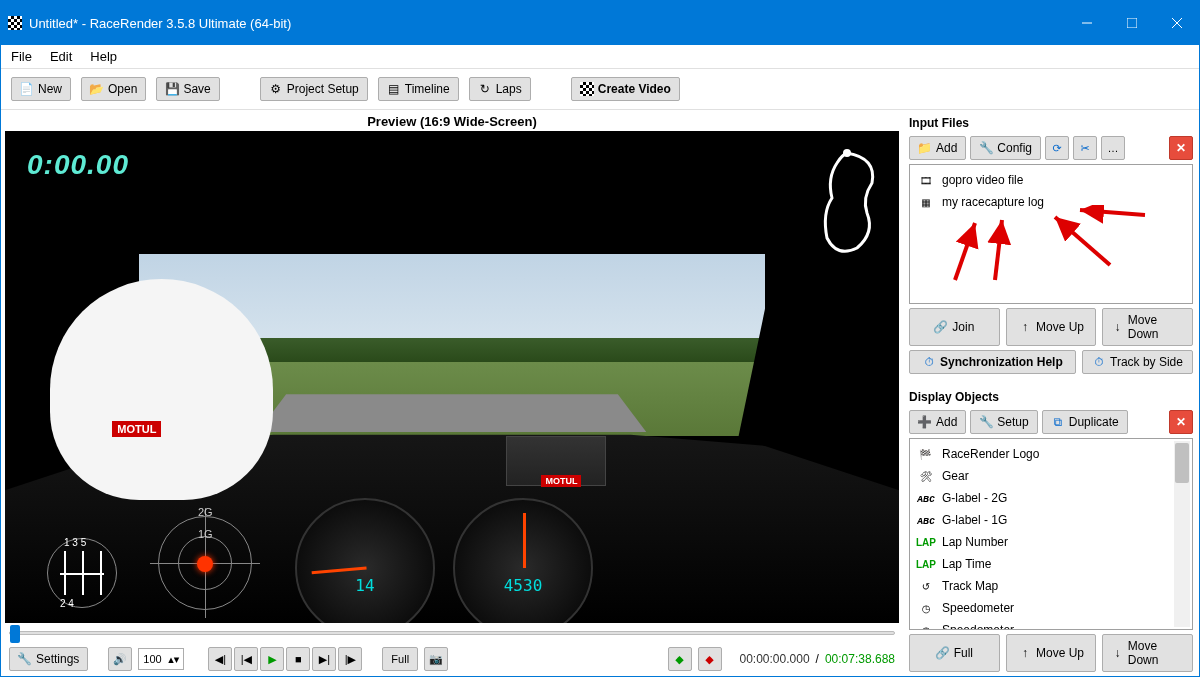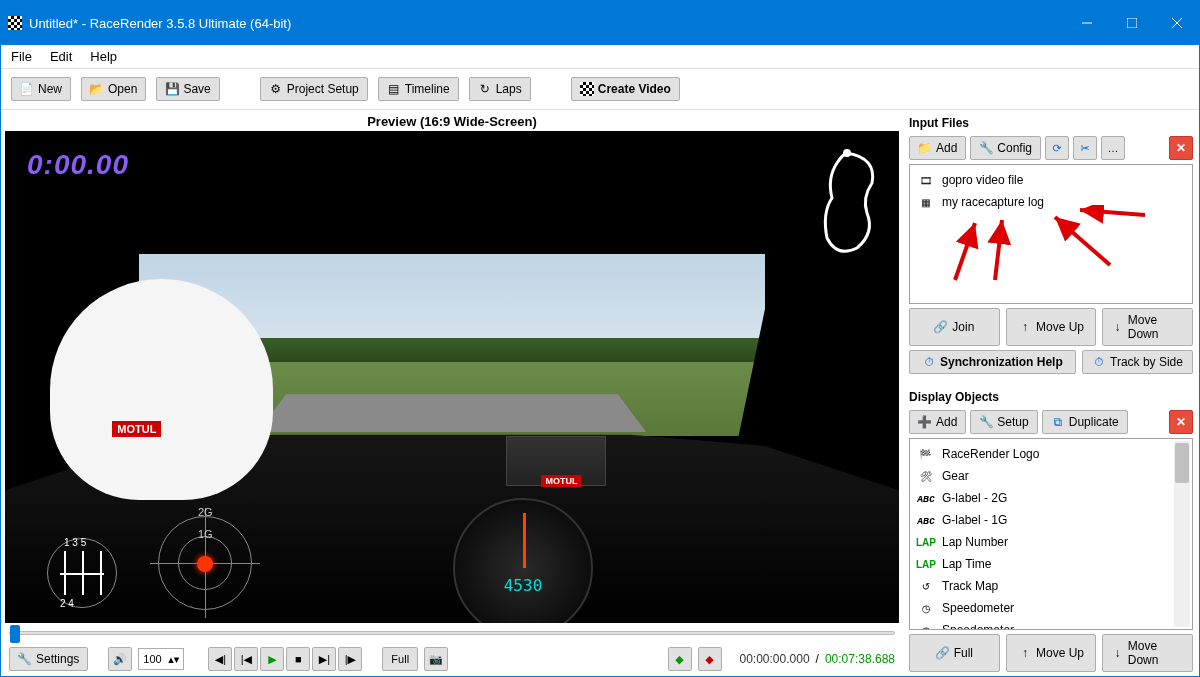--- a/index.html
+++ b/index.html
@@ -27,21 +27,21 @@
 .dashboard { position: absolute; left: 0; right: 0; bottom: 0; height: 45%; background: linear-gradient(#1a1a1a, #000); clip-path: polygon(0 40%, 15% 20%, 30% 15%, 70% 15%, 85% 20%, 100% 40%, 100% 100%, 0 100%); }
 .roof { position: absolute; left: 0; right: 0; top: 0; height: 25%; background: #000; clip-path: polygon(0 0, 100% 0, 92% 100%, 8% 100%); }
 .pillar-l { position: absolute; left: 0; top: 10%; width: 20%; height: 70%; background: #000; clip-path: polygon(0 0, 60% 0, 100% 100%, 0 100%); }
 .pillar-r { position: absolute; right: 0; top: 10%; width: 20%; height: 70%; background: #000; clip-path: polygon(40% 0, 100% 0, 100% 100%, 0 100%); }
 .helmet { position: absolute; left: 5%; top: 30%; width: 25%; height: 45%; background: #f5f5f5; border-radius: 50% 50% 40% 40%; }
 .motul { position:absolute; left:12%; top:59%; background:#c00; color:#fff; font-weight:bold; font-size:11px; padding:2px 5px; }
 .motul2 { position:absolute; left:60%; top:70%; background:#c00; color:#fff; font-weight:bold; font-size:9px; padding:1px 4px; }
 .sticker-area { position:absolute; left:56%; top:62%; width:100px; height:50px; background:linear-gradient(#333,#222); border:1px solid #444; }
 .lap-overlay { position: absolute; top: 18px; left: 22px; color: #fff; font-family: Arial; }
 .lap-num { font-size: 32px; font-weight: bold; font-style: italic; }
-.lap-time { font-size: 28px; font-weight: bold; color: #8b5cf6; font-style: italic; letter-spacing: 1px; }
+.lap-time { font-size: 28px; font-weight: bold; color: #5eead4; font-style: italic; letter-spacing: 1px; }
 .track-map { position: absolute; top: 12px; right: 12px; width: 80px; height: 120px; }
 .gauge { position: absolute; border-radius: 50%; background: radial-gradient(#2a2a2a,#000); border: 2px solid #333; }
 .gauge.speed { width: 140px; height: 140px; bottom: -15px; left: 290px; }
 .gauge.tach { width: 140px; height: 140px; bottom: -15px; left: 448px; }
 .gauge-value { position: absolute; bottom: 30%; left: 0; right: 0; text-align: center; color: #0dd; font-size: 16px; font-family: monospace; }
 .gforce { position: absolute; width: 110px; height: 110px; bottom: 5px; left: 145px; }
 .gforce .ring { position: absolute; border: 1px solid #888; border-radius: 50%; }
 .gforce .r1 { inset: 28px; }
 .gforce .r2 { inset: 8px; }
 .gforce .cross-h { position:absolute; left:0; right:0; top:50%; height:1px; background:#888; }
@@ -187,20 +187,24 @@
       </div>
       <div class="gforce">
         <div class="ring r1"></div>
           <div class="ring r2"></div>
         <div class="cross-h"></div>
           <div class="cross-v"></div>
         <div class="gforce-label" style="top:-2px; left:48px;">2G</div>
         <div class="gforce-label" style="top:20px; left:48px;">1G</div>
         <div class="ball"></div>
       </div>
+      <div class="gauge speed">
+        <div class="needle" style="transform: rotate(85deg);"></div>
+        <div class="gauge-value">14</div>
+      </div>
       <div class="gauge tach">
         <div class="needle" style="transform: rotate(180deg);"></div>
         <div class="gauge-value">4530</div>
       </div>
     </div>
 
     <div class="slider-area">
       <div class="slider-track">
         <div class="slider-thumb"></div>
       </div>

